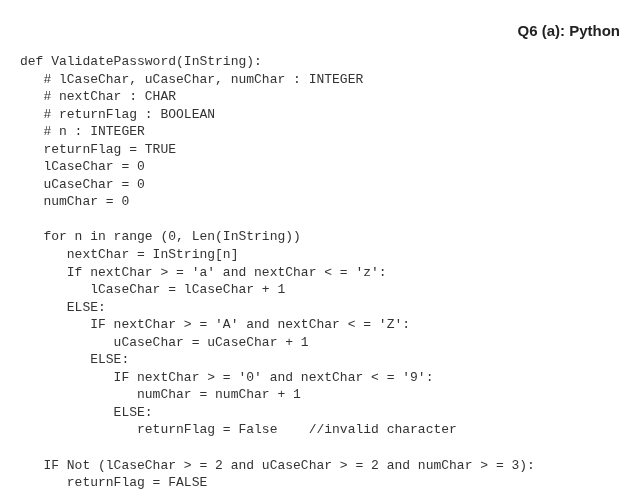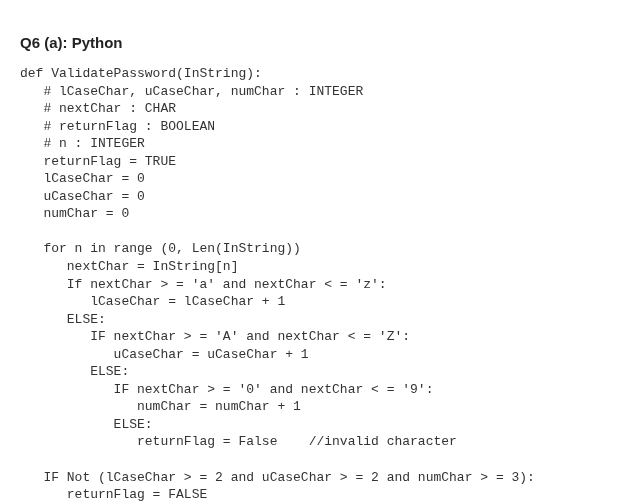--- a/index.html
+++ b/index.html
@@ -12,21 +12,22 @@
   }
   .page {
     padding: 18px 20px 0 20px;
     box-sizing: border-box;
     font-family: Arial, Helvetica, sans-serif;
     color: #222;
   }
   .heading {
     font-weight: bold;
     font-size: 15px;
-    margin: 16px 0 14px 0;
+    margin: 4px 0 14px 0;
+    text-align: right;
   }
   pre.code {
     margin: 0;
     padding: 0;
     font-family: "Courier New", Courier, monospace;
     font-size: 13px;
     line-height: 1.35;
     white-space: pre;
     color: #333;
   }

